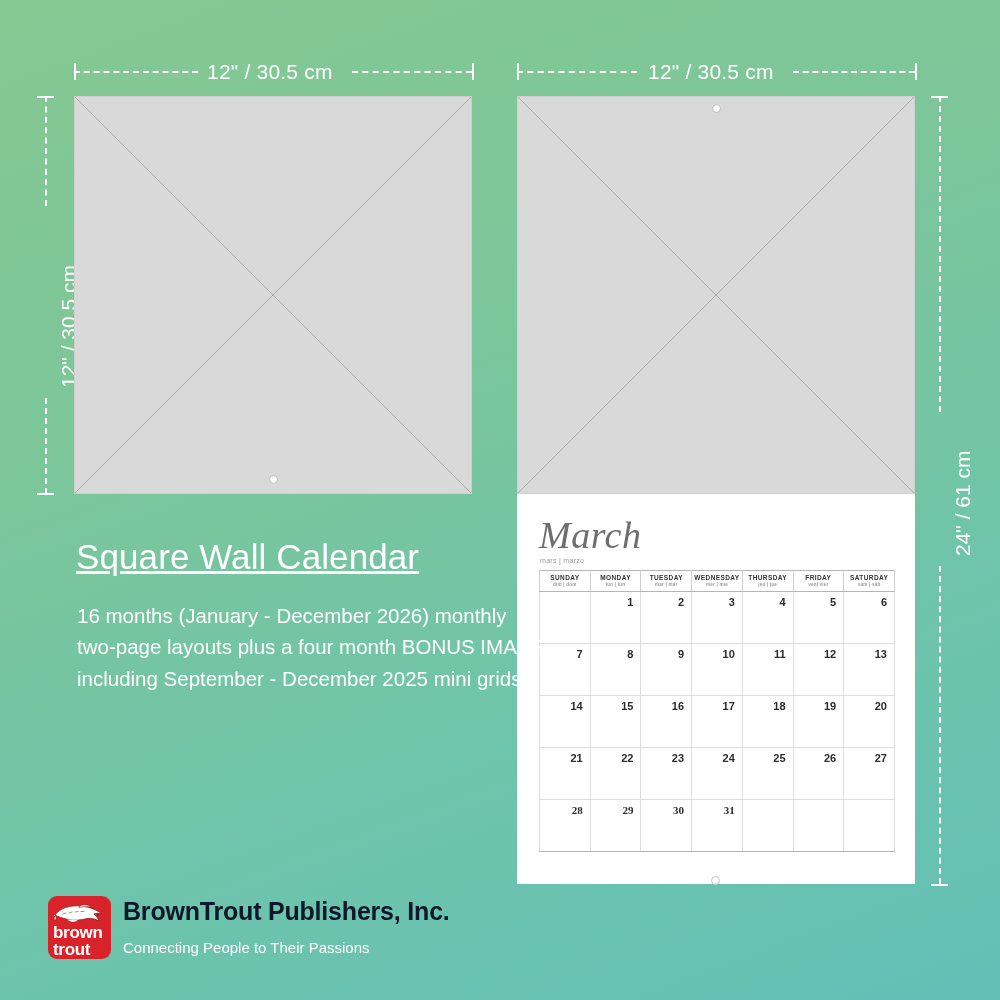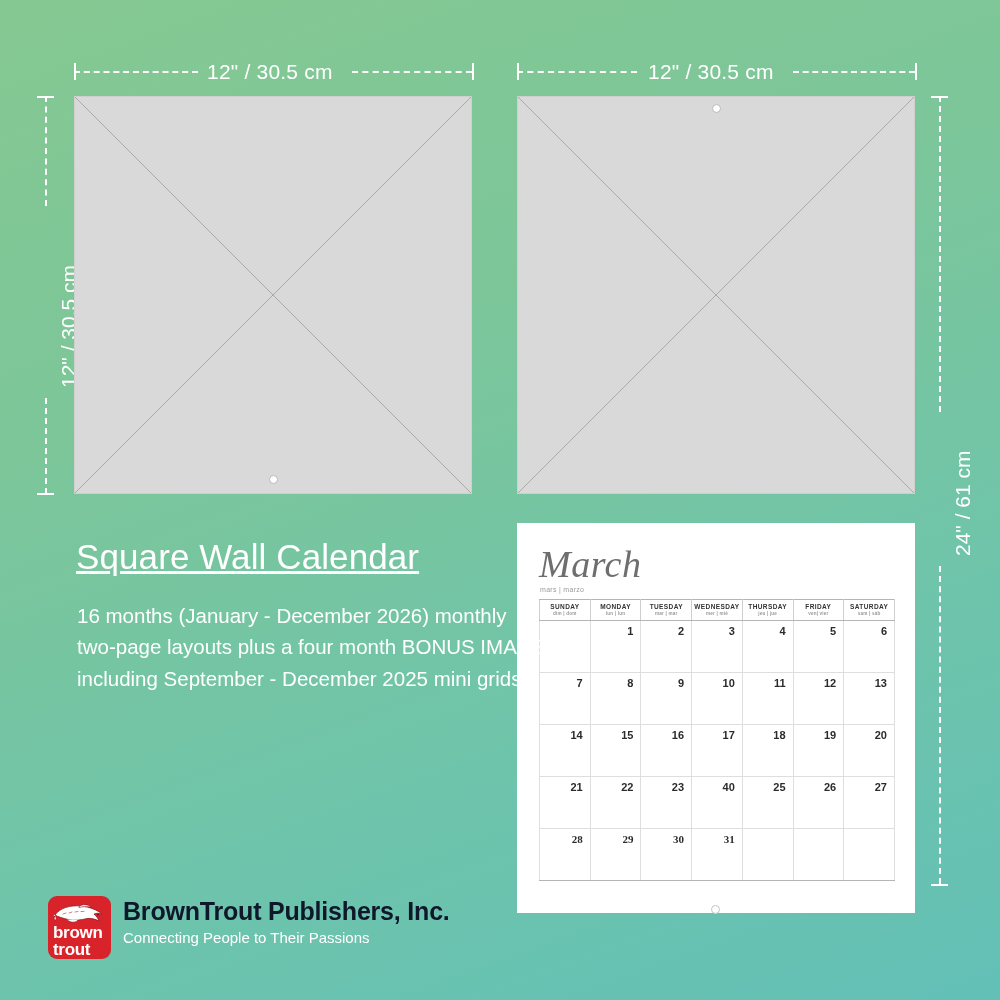--- a/index.html
+++ b/index.html
@@ -193,21 +193,21 @@
     font-size: 25px;
     font-weight: 700;
     letter-spacing: -0.2px;
     line-height: 1.1;
   }
   .brand-tag {
     color: #ffffff;
     font-size: 15px;
     font-weight: 400;
     line-height: 1.4;
-    margin-top: 1px;
+    margin-top: 11px;
   }
   .legal {
     margin-top: 7px;
     color: #e2f2ea;
     font-size: 7.5px;
     line-height: 1.5;
     opacity: 0.82;
   }
 </style>
 </head>
@@ -254,21 +254,21 @@
 </div>
 
 <div class="panel" style="left:517px; top:96px; width:398px; height:398px;">
   <svg class="x-line" viewBox="0 0 398 398" preserveAspectRatio="none">
     <line x1="0" y1="0" x2="398" y2="398" stroke="#a8a8a8" stroke-width="1"></line>
     <line x1="398" y1="0" x2="0" y2="398" stroke="#a8a8a8" stroke-width="1"></line>
   </svg>
   <div class="hole" style="left:194px; top:7px;"></div>
 </div>
 
-<div class="cal-page" style="left:517px; top:523px; width:398px; height:390px;">
+<div class="cal-page" style="left:517px; top:494px; width:398px; height:390px;">
 
   <div class="cal-month" style="left:22px; top:19px;">March</div>
   <div class="cal-month-sub" style="left:23px; top:63px;">mars | marzo</div>
 
   <table class="cal" style="left:22px; top:76px; width:356px;">
     <thead>
       <tr>
         <th>
           <span class="dow">SUNDAY</span>
           <span class="dow-sub">dim | dom</span>
@@ -324,21 +324,21 @@
         <td>16</td>
         <td>17</td>
         <td>18</td>
         <td>19</td>
         <td>20</td>
       </tr>
       <tr>
         <td>21</td>
         <td>22</td>
         <td>23</td>
-        <td>40</td>
+        <td>24</td>
         <td>25</td>
         <td>26</td>
         <td>27</td>
       </tr>
       <tr>
         <td>28</td>
         <td>29</td>
         <td>30</td>
         <td>31</td>
         <td></td>

